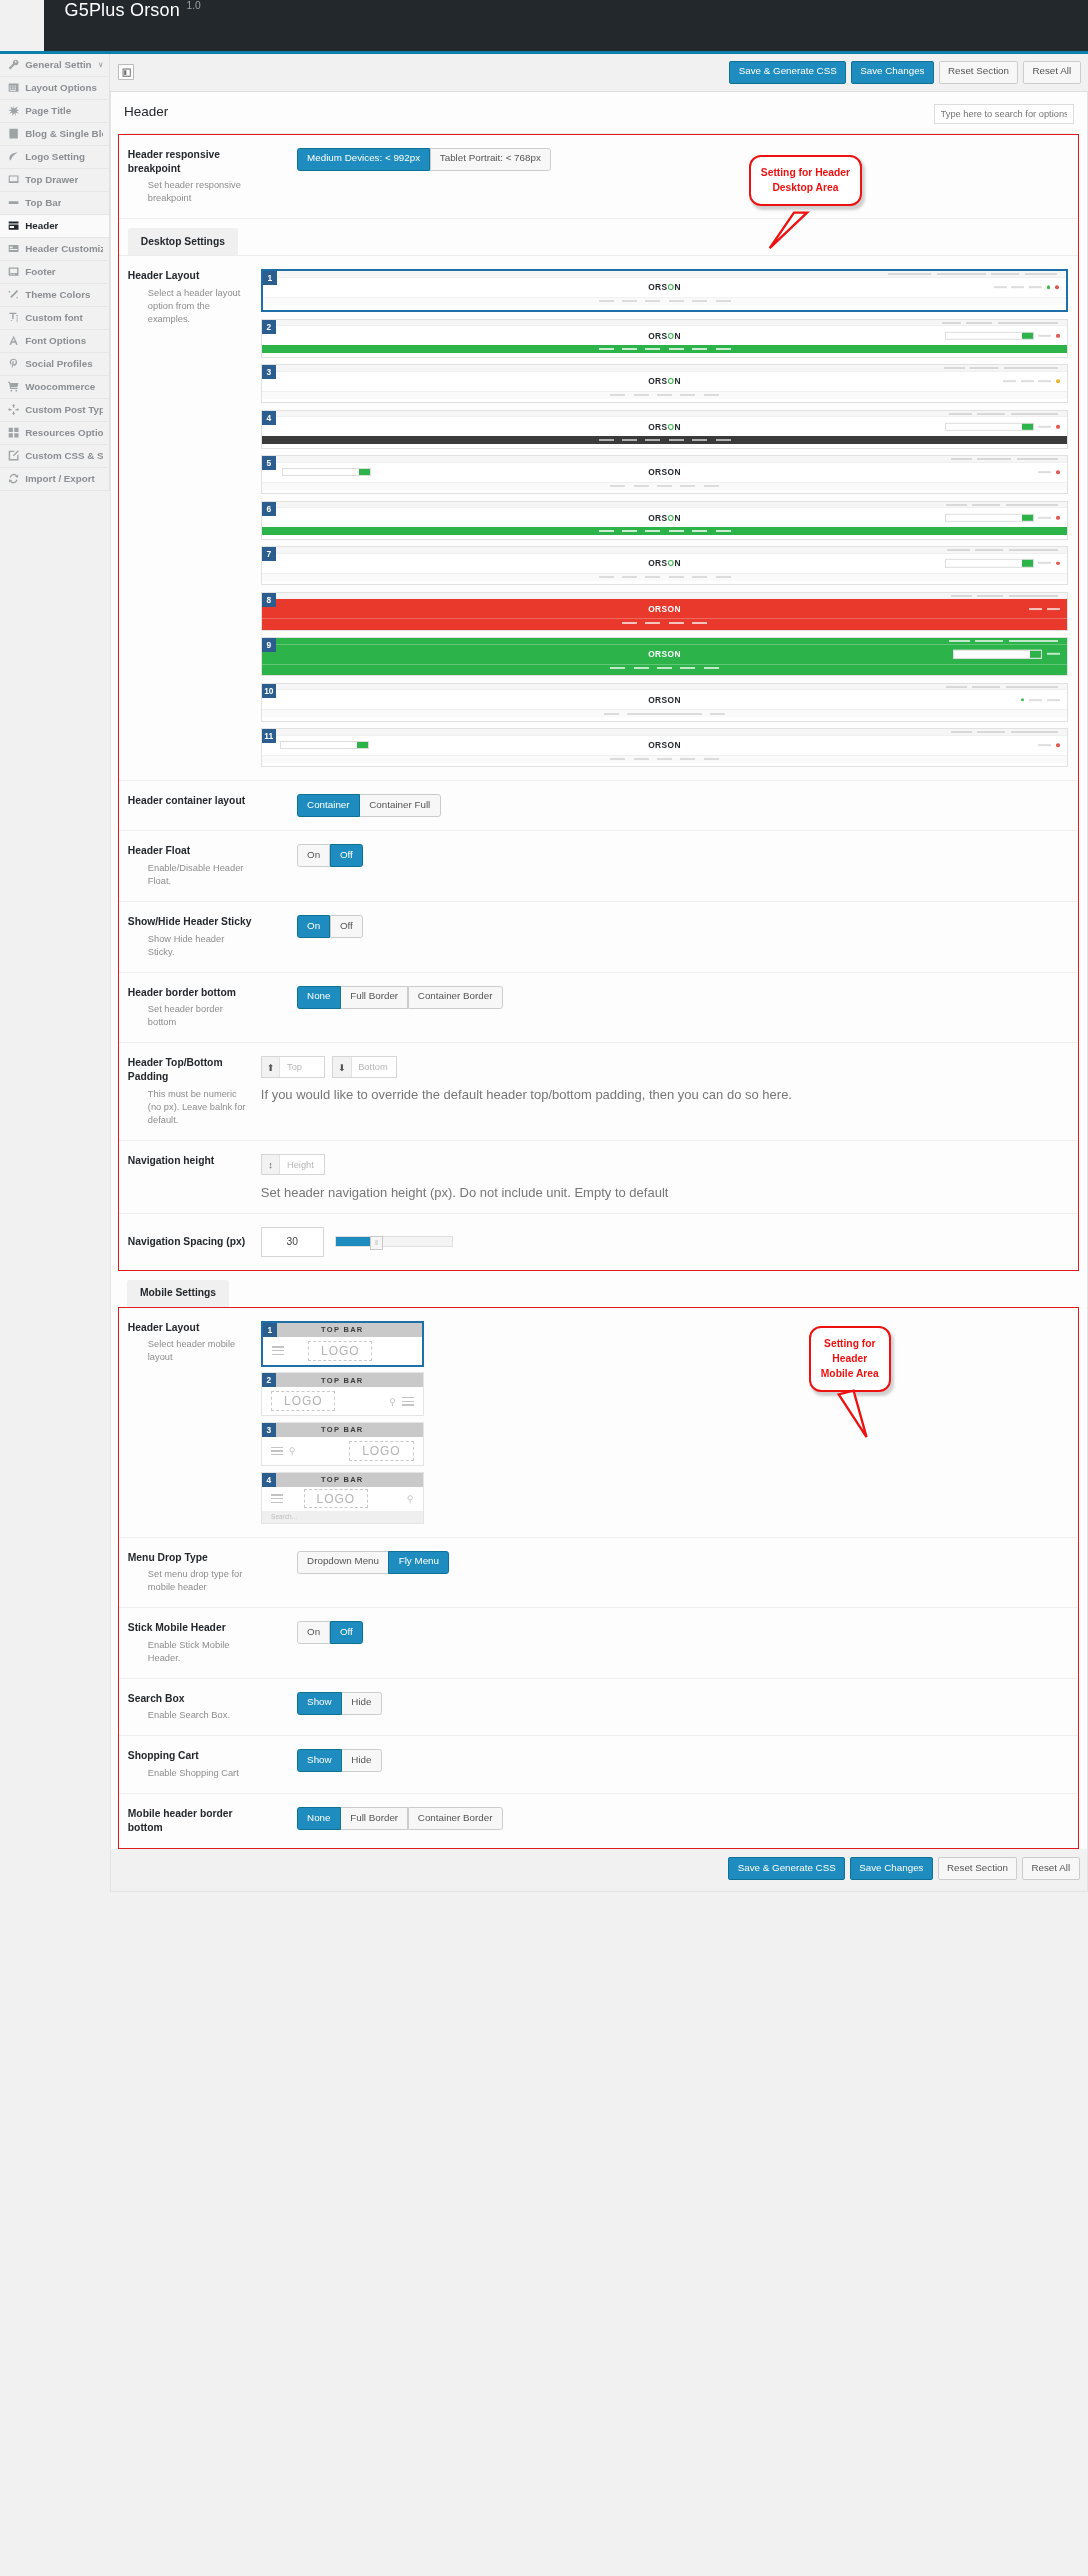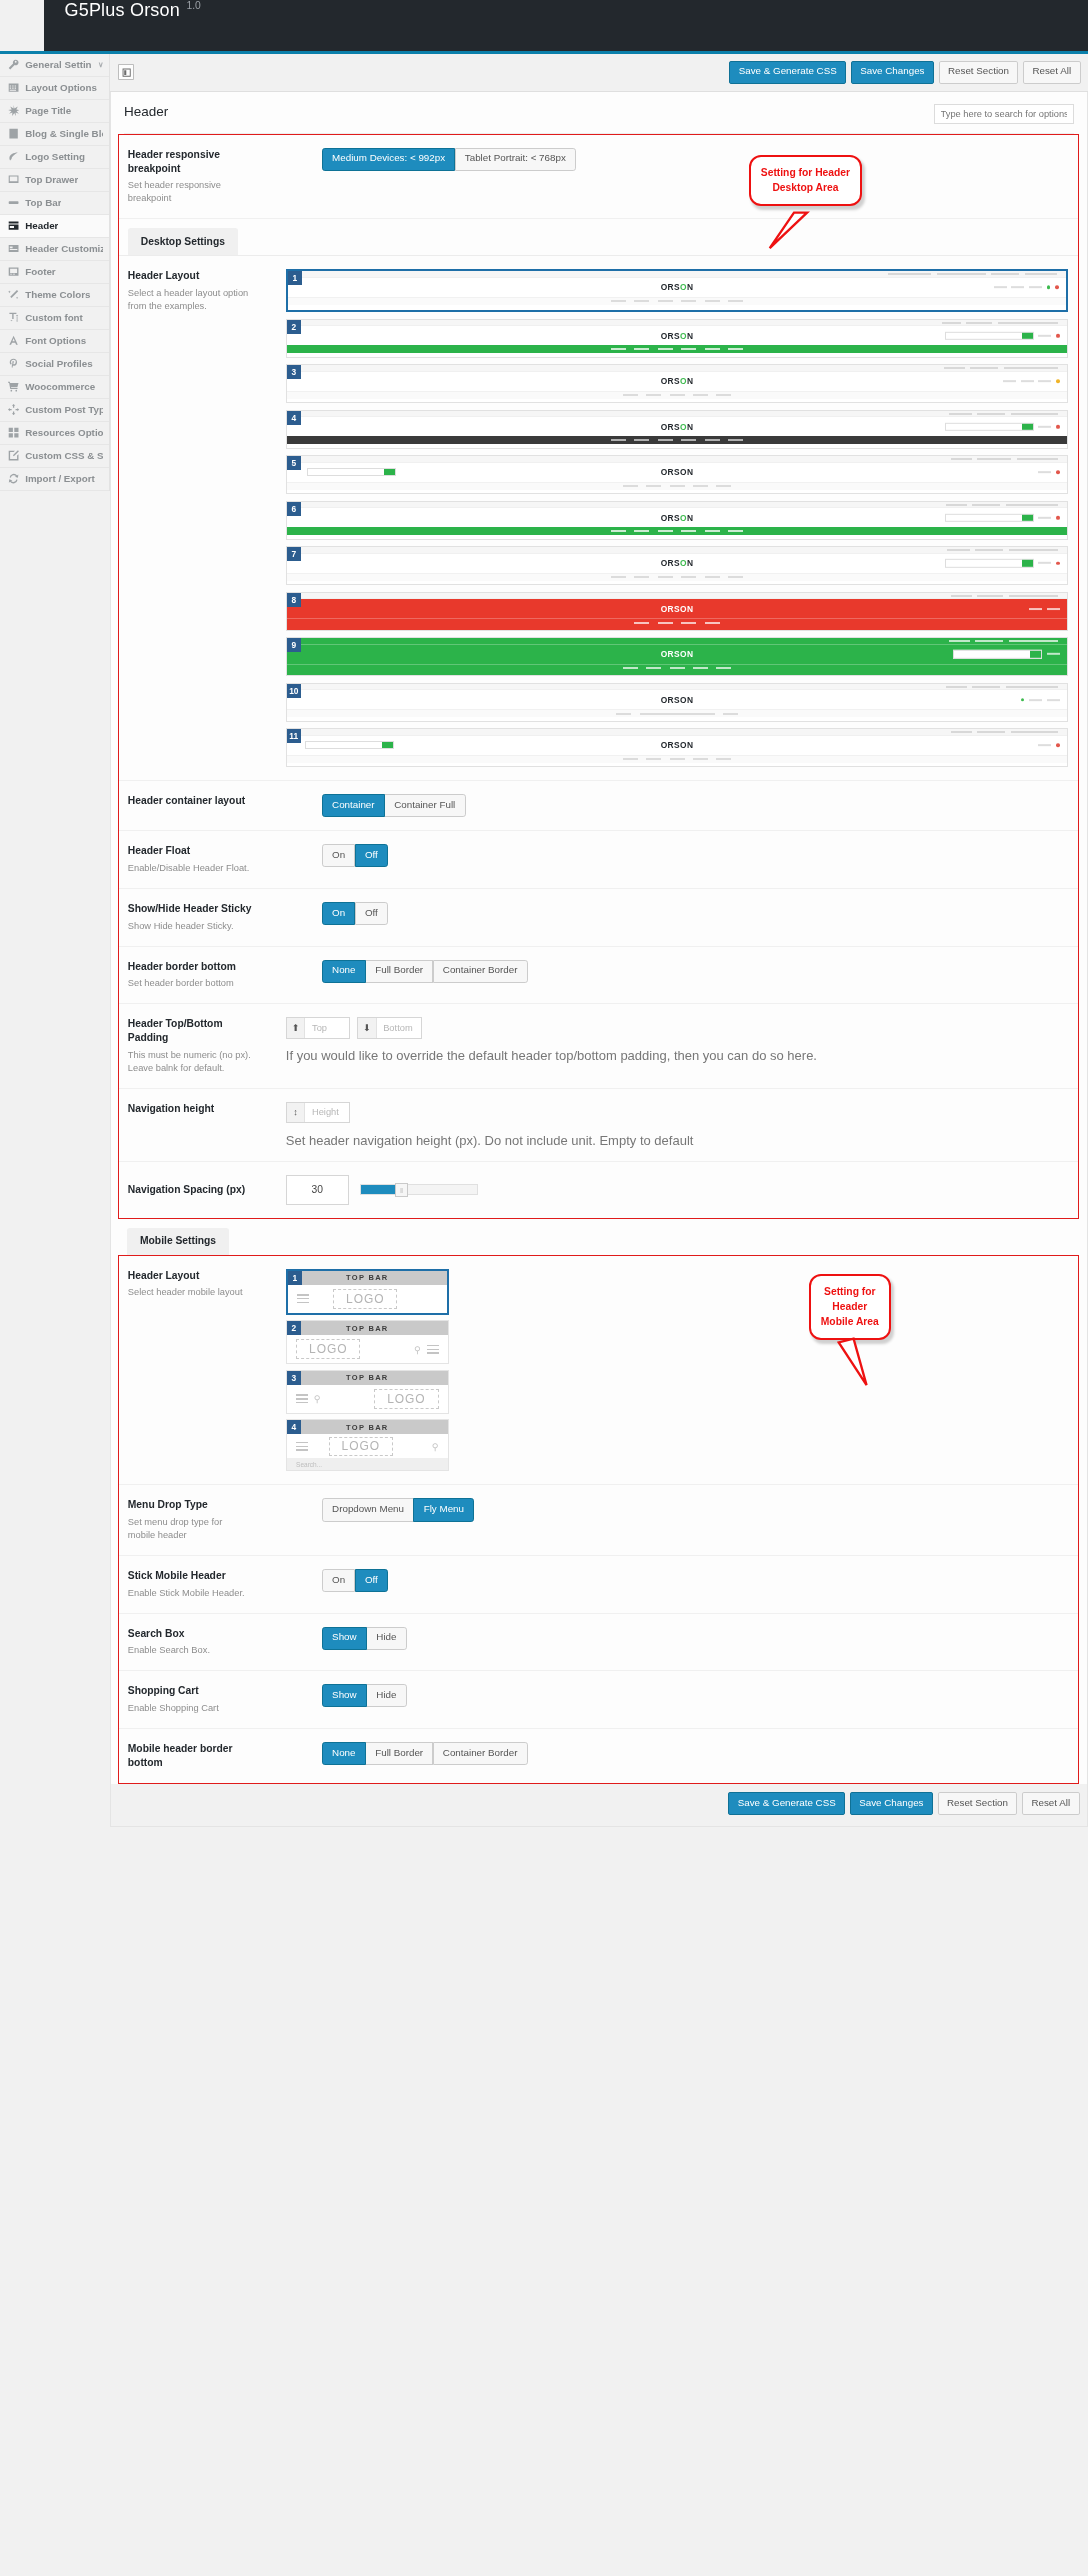--- a/index.html
+++ b/index.html
@@ -89,26 +89,25 @@
   .panel-divider { border-top:0.9px solid #eeeeee; margin:8.4px 13px 0; }
   .panel-sub { padding:7.5px 13px 11.2px; font-size:9.8px; color:#8a8a8a; }
 
   
   .redbox { border:1.9px solid #e01b1b; background:#fdfdfd; margin:0 8.4px 0 6.5px; position:relative; }
 
   .field {
     display:flex; align-items:flex-start;
     border-bottom:0.9px solid #f0f0f0;
     padding:13px 9.3px 13px 9.3px;
-    gap:25px;
   }
   .field:last-child { border-bottom:none; }
   .field .lbl { width:133px; flex:0 0 133px; padding-right:9.3px; }
   .field .lbl .t { font-size:10.3px; font-weight:bold; color:#23282d; line-height:1.35; }
-  .field .lbl .d { font-size:9.3px; color:#8d8d8d; margin-top:3.7px; line-height:1.4; }
+  .field .lbl .d { font-size:9.3px; color:#8d8d8d; margin-top:3.7px; line-height:1.4;margin-left:20px; }
   .field .ctl { flex:1 1 auto; min-width:0; }
 
   
   .bgroup { display:inline-flex;margin-left:36px; }
   .bgroup .b {
     font-size:9.8px; padding:4.7px 9.3px 5.6px; line-height:1.1;
     border:0.9px solid #ccc; background:#f7f7f7; color:#555;
     margin-right:-0.9px; cursor:pointer; white-space:nowrap;
   }
   .bgroup .b:first-child { border-radius:2.8px 0 0 2.8px; }

